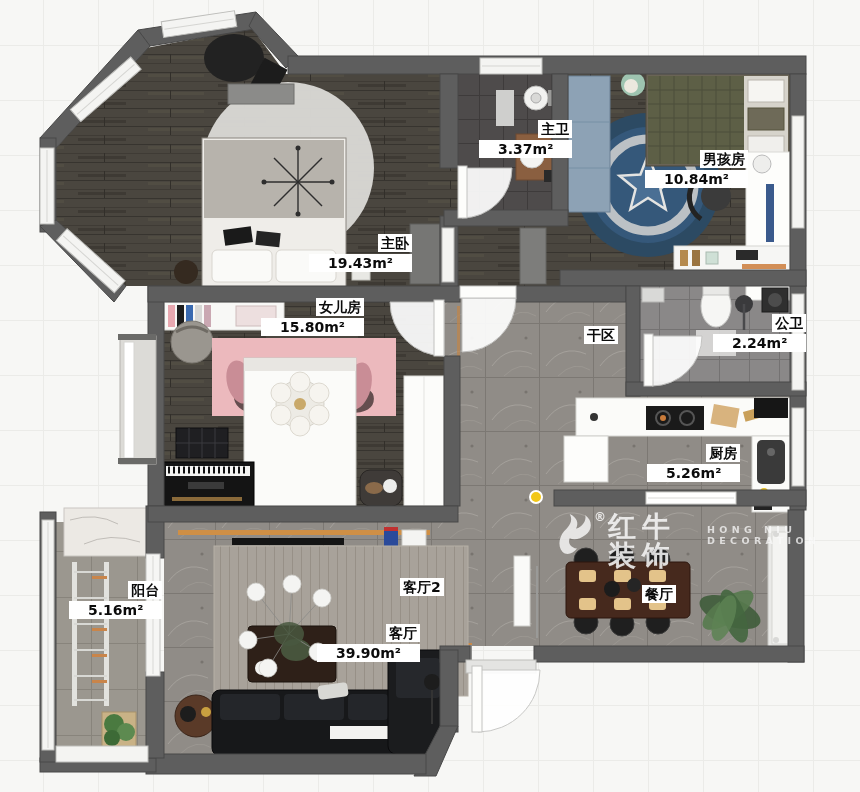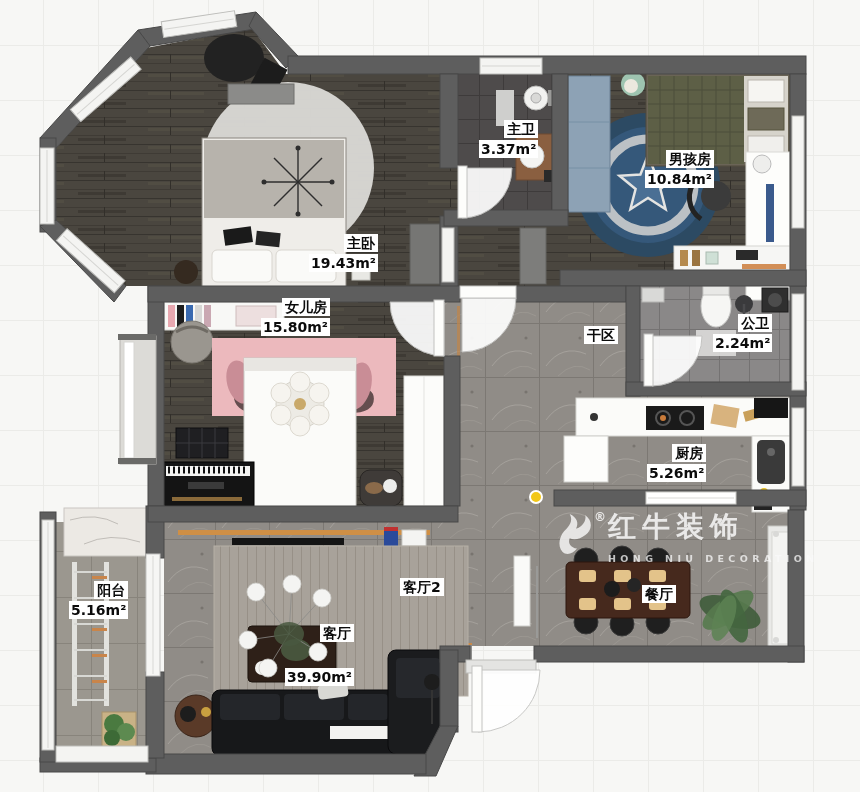--- a/index.html
+++ b/index.html
@@ -10,27 +10,27 @@
       linear-gradient(#ebebe8 1px, transparent 1px),
       linear-gradient(90deg,#ebebe8 1px, transparent 1px);
     background-size:55px 55px;background-position:-12px -10px;
     font-family:"DejaVu Sans","Liberation Sans",sans-serif;
   }
   #plan-svg{position:absolute;left:0;top:0;}
   
   .room-label{position:absolute;display:flex;flex-direction:column;align-items:flex-end;
     font-weight:bold;font-size:14px;color:#0b0b0b;line-height:1;z-index:5;}
   .rl-name{background:#ffffff;padding:2px 3px;white-space:nowrap;}
-  .rl-area{background:#ffffff;padding:2px 2px;margin-top:2px;margin-left:-7px;white-space:nowrap;}
+  .rl-area{background:#ffffff;padding:2px 19px;margin-top:2px;margin-left:-7px;white-space:nowrap;}
   
   .wm{position:absolute;left:556px;top:512px;z-index:4;display:flex;align-items:flex-start;
       color:rgba(252,252,252,0.82);pointer-events:none;}
   .wm-logo{width:42px;height:46px;flex:0 0 auto;}
   .wm-reg{font-size:12px;font-weight:bold;margin:-2px 2px 0 -4px;}
-  .wm-body{display:flex;flex-direction:column;}
+  .wm-body{display:flex;flex-direction:row;}
   .wm-title{font-size:28px;font-weight:bold;letter-spacing:6px;line-height:1.05;
     text-shadow:0 0 1px rgba(140,140,140,0.35);}
   .wm-sub{font-size:9.5px;font-weight:bold;letter-spacing:4.4px;margin-top:12px;
     color:rgba(250,250,250,0.75);}
 </style>
 </head>
 <body>
 
 <div id="stage">
 
@@ -516,21 +516,21 @@
         <span class="rl-name">公卫</span>
         <span class="rl-area">2.24m²</span>
       </div>
       <div class="room-label" style="left: 654px; top: 444px;">
         <span class="rl-name">厨房</span>
         <span class="rl-area">5.26m²</span>
       </div>
       <div class="room-label" style="left: 400px; top: 578px;">
         <span class="rl-name">客厅2</span>
       </div>
-      <div class="room-label" style="left: 292px; top: 624px; gap: 24px;">
+      <div class="room-label" style="left: 324px; top: 624px;">
         <span class="rl-name">客厅</span>
         <span class="rl-area">39.90m²</span>
       </div>
       <div class="room-label" style="left: 642px; top: 585px;">
         <span class="rl-name">餐厅</span>
       </div>
       <div class="room-label" style="left: 76px; top: 581px;">
         <span class="rl-name">阳台</span>
         <span class="rl-area">5.16m²</span>
       </div>

